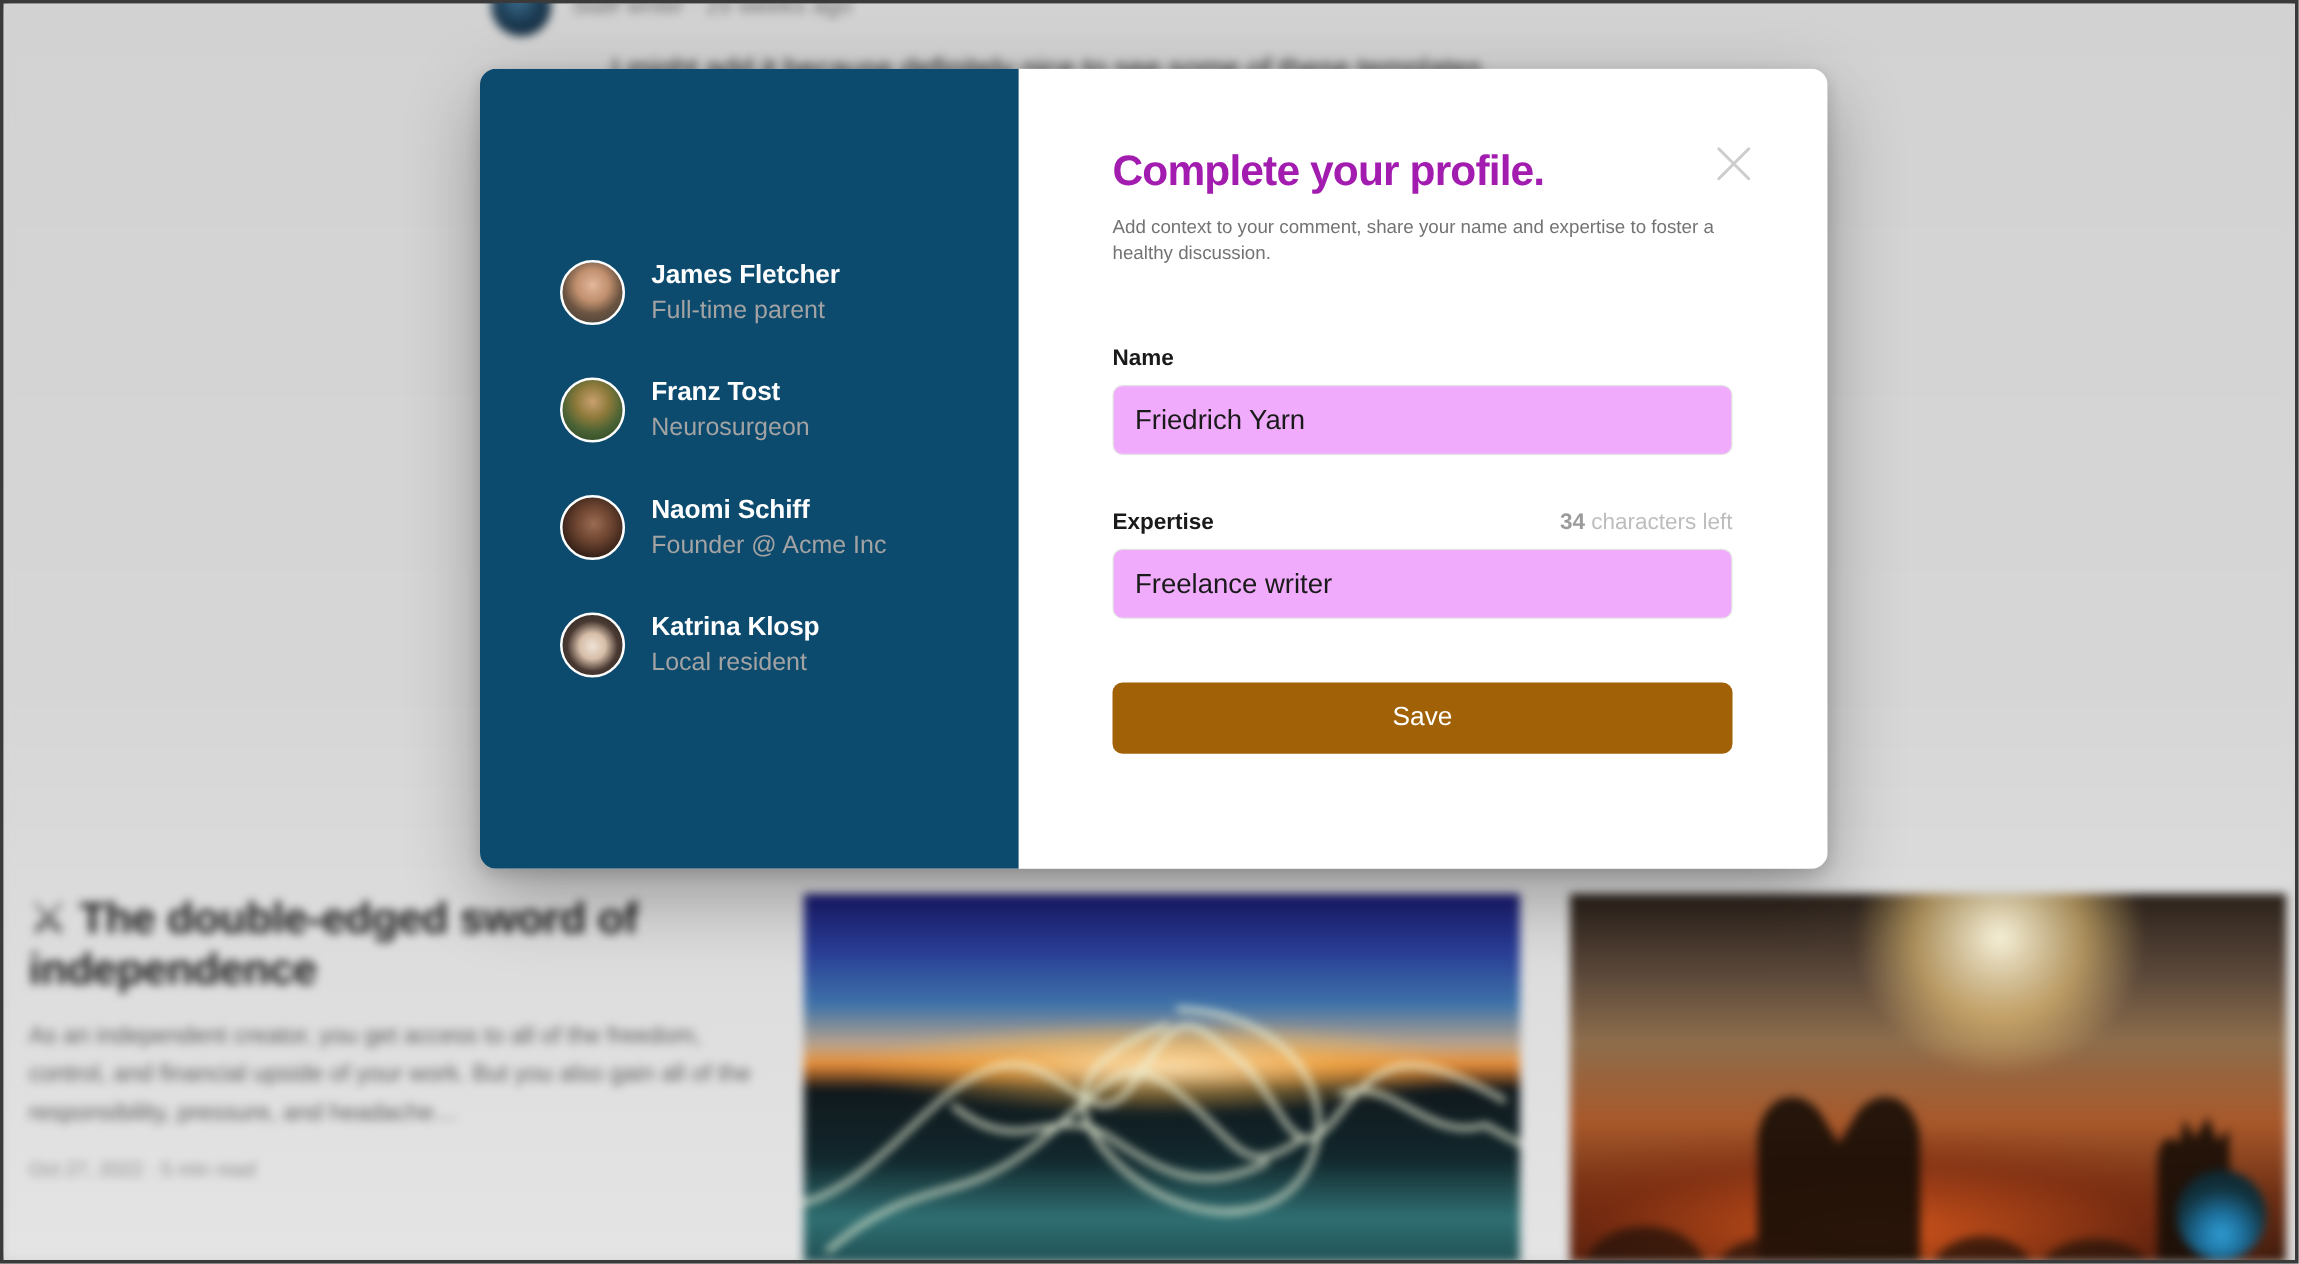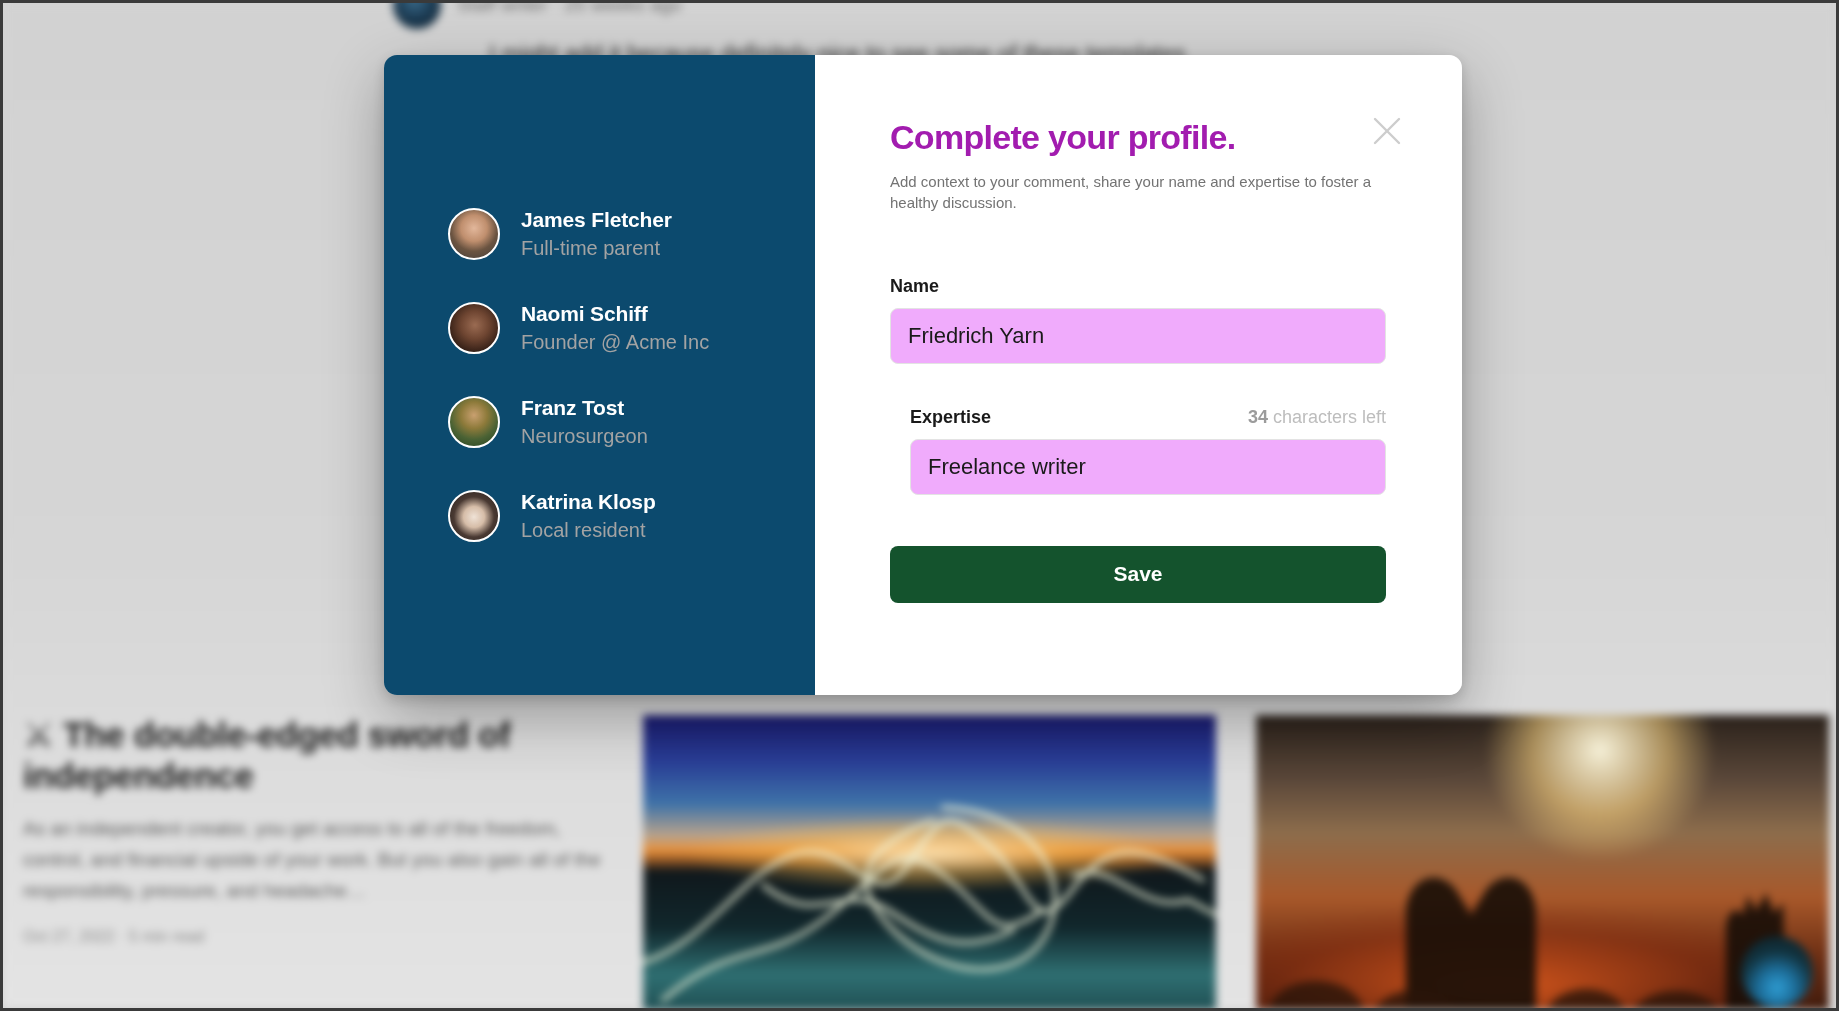--- a/index.html
+++ b/index.html
@@ -235,21 +235,21 @@
   .modal-sub {
     margin-top: 16px;
     font-size: 15px;
     line-height: 1.38;
     color: #737373;
     max-width: 495px;
   }
 
   .field { margin-top: 0; }
   .field-name { margin-top: 62px; }
-  .field-expertise { margin-top: 43px; margin-left: 20px; }
+  .field-expertise { margin-top: 43px; }
 
   .field-head {
     display: flex;
     align-items: flex-end;
     justify-content: space-between;
     margin-bottom: 11px;
   }
   .field-label {
     font-size: 18px;
     font-weight: 700;
@@ -279,25 +279,25 @@
   }
   .text-input::placeholder { color: #b5b5b5; }
 
   #save-button {
     margin-top: 51px;
     display: block;
     width: 100%;
     height: 57px;
     border: none;
     border-radius: 8px;
-    background: #14532d;
+    background: #a16207;
     color: #ffffff;
     font-family: "Liberation Sans", sans-serif;
     font-size: 21px;
-    font-weight: 700;
+    font-weight: 400;
     cursor: pointer;
   }
 </style>
 </head>
 <body>
 
 <div id="page">
 
   <div id="backdrop">
     <div class="bg-sheet"></div>
@@ -357,32 +357,32 @@
 
         <div class="persona">
           <div class="persona-avatar av-james"></div>
           <div class="persona-text">
             <div class="persona-name">James Fletcher</div>
             <div class="persona-role">Full-time parent</div>
           </div>
         </div>
 
         <div class="persona">
+          <div class="persona-avatar av-franz"></div>
+          <div class="persona-text">
+            <div class="persona-name">Franz Tost</div>
+            <div class="persona-role">Neurosurgeon</div>
+          </div>
+        </div>
+
+        <div class="persona">
           <div class="persona-avatar av-naomi"></div>
           <div class="persona-text">
             <div class="persona-name">Naomi Schiff</div>
             <div class="persona-role">Founder @ Acme Inc</div>
-          </div>
-        </div>
-
-        <div class="persona">
-          <div class="persona-avatar av-franz"></div>
-          <div class="persona-text">
-            <div class="persona-name">Franz Tost</div>
-            <div class="persona-role">Neurosurgeon</div>
           </div>
         </div>
 
         <div class="persona">
           <div class="persona-avatar av-katrina"></div>
           <div class="persona-text">
             <div class="persona-name">Katrina Klosp</div>
             <div class="persona-role">Local resident</div>
           </div>
         </div>

